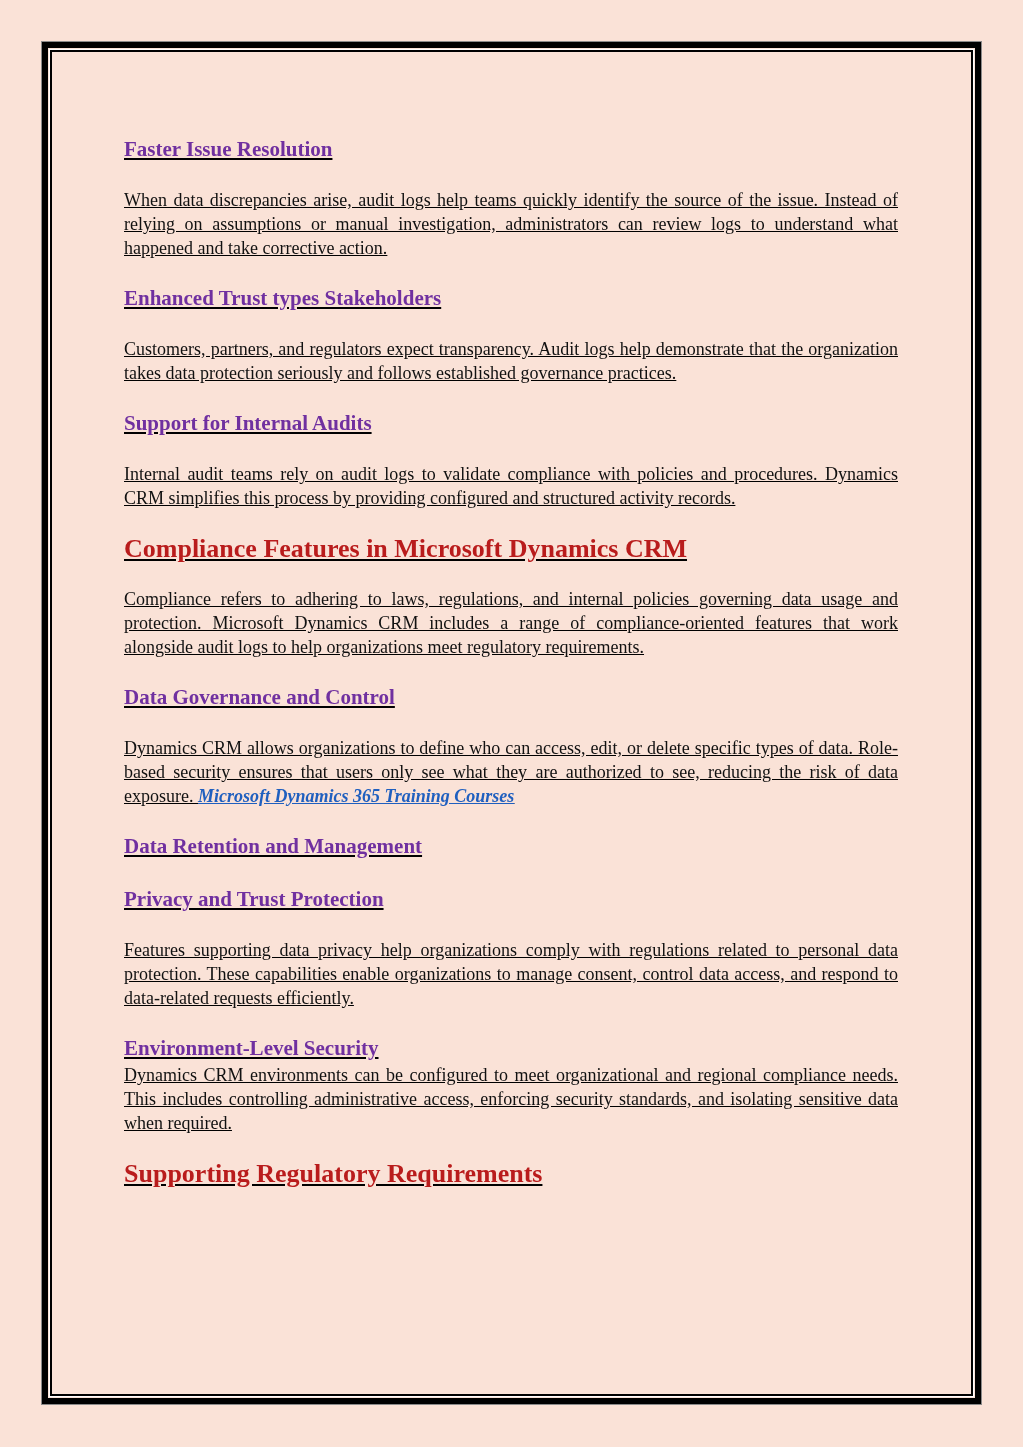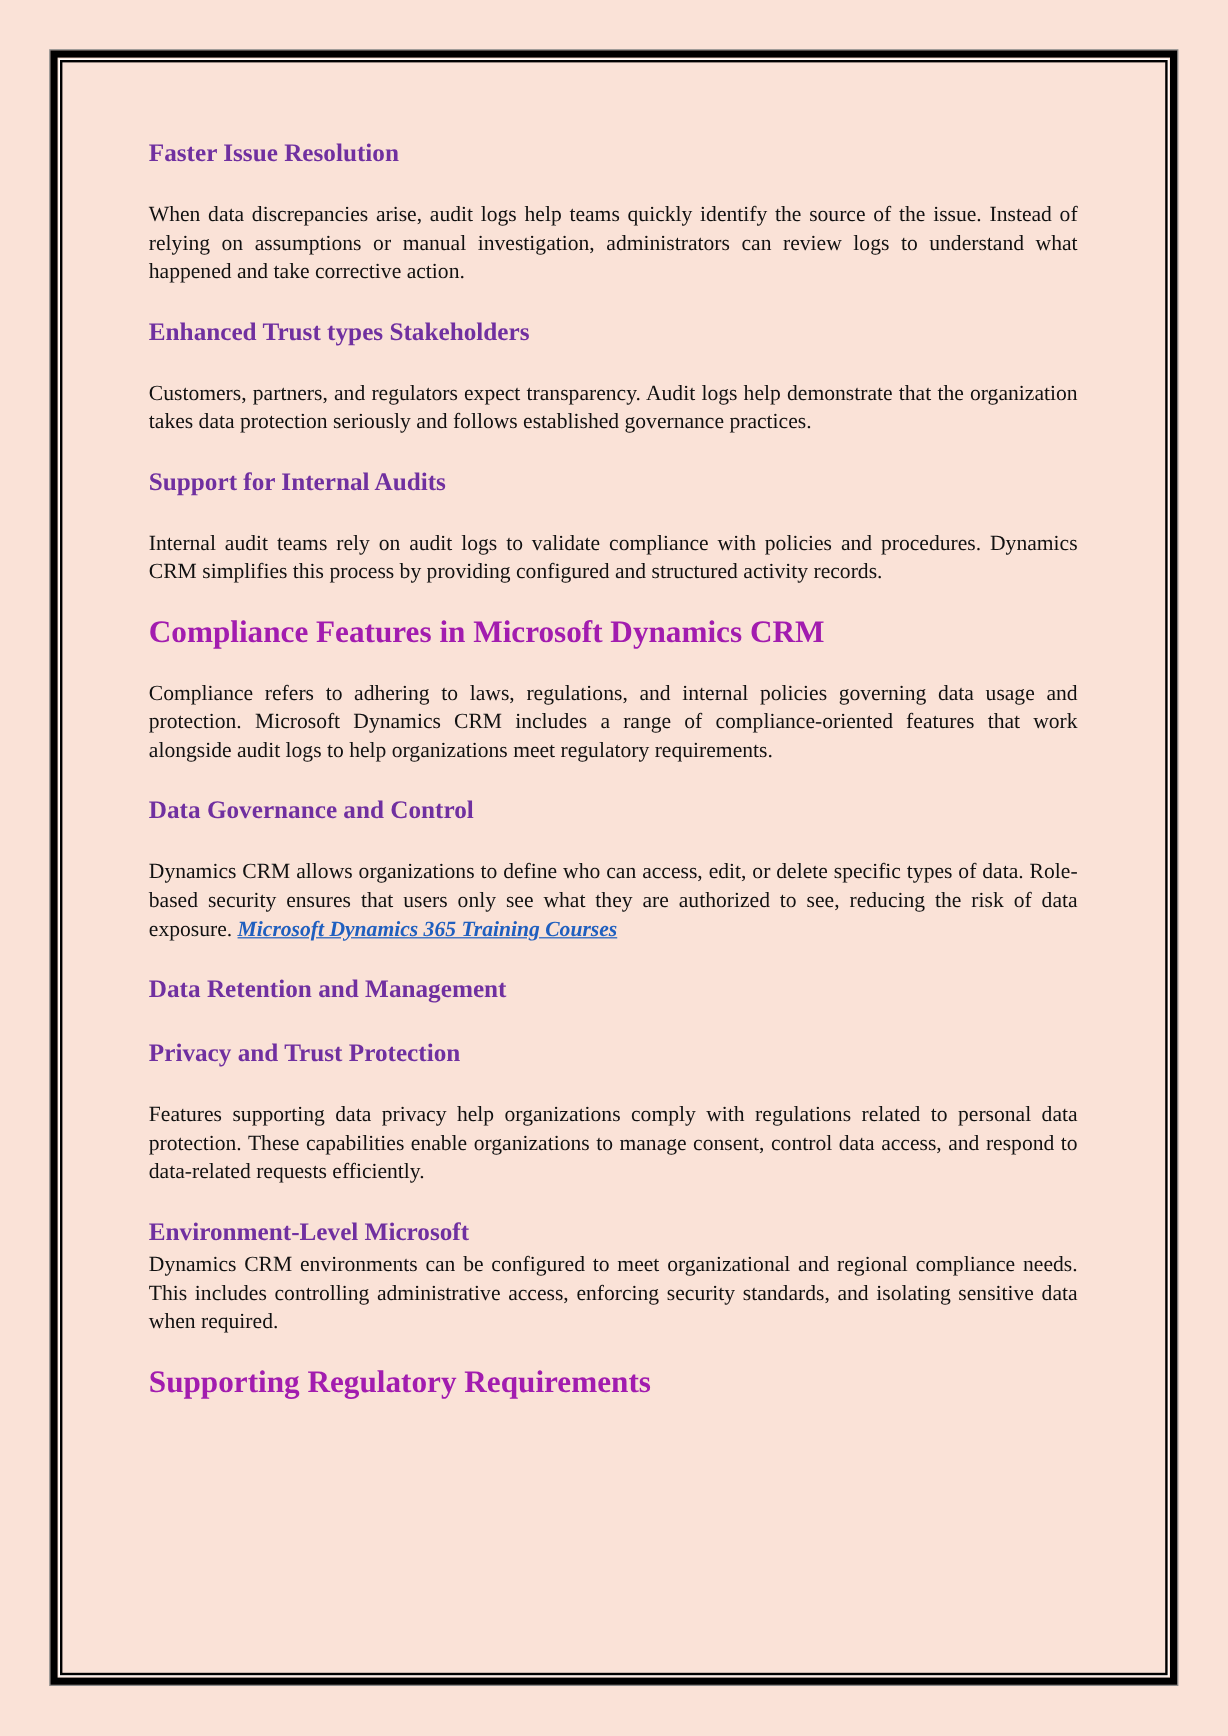--- a/index.html
+++ b/index.html
@@ -33,35 +33,36 @@
   }
   .frame-innermost {
     position: absolute;
     left: 50px; top: 50px;
     width: 923px; height: 1346px;
     box-sizing: border-box;
     border: 2px solid #000;
   }
   .content {
     position: absolute;
-    left: 124px; top: 112px;
+    left: 124px; top: 134px;
     width: 774px;
+    text-decoration: underline;
   }
   h2.sub {
     margin: 0;
     font-size: 21px;
     font-weight: bold;
     color: #7030a0;
     line-height: 30px;
   }
   h1.main {
     margin: 0;
     font-size: 26px;
     font-weight: bold;
-    color: #a21caf;
+    color: #b91c1c;
     line-height: 34px;
   }
   p.body {
     margin: 0;
     font-size: 18px;
     line-height: 24px;
     color: #111;
     text-align: justify;
   }
   a.link {
@@ -94,18 +95,18 @@
   <p class="body" style="margin-top:21px;">Compliance refers to adhering to laws, regulations, and internal policies governing data usage and protection. Microsoft Dynamics CRM includes a range of compliance-oriented features that work alongside audit logs to help organizations meet regulatory requirements.</p>
 
   <h2 class="sub" style="margin-top:23px;">Data Governance and Control</h2>
   <p class="body" style="margin-top:24px;"><span>Dynamics CRM allows organizations to define who can access, edit, or delete specific types of data. Role-based security ensures that users only see what they are authorized to see, reducing the risk of data exposure. </span><a class="link" href="#">Microsoft Dynamics 365 Training Courses</a></p>
 
   <h2 class="sub" style="margin-top:23px;">Data Retention and Management</h2>
 
   <h2 class="sub" style="margin-top:23px;">Privacy and Trust Protection</h2>
   <p class="body" style="margin-top:24px;">Features supporting data privacy help organizations comply with regulations related to personal data protection. These capabilities enable organizations to manage consent, control data access, and respond to data-related requests efficiently.</p>
 
-  <h2 class="sub" style="margin-top:23px;">Environment-Level Microsoft</h2>
+  <h2 class="sub" style="margin-top:23px;">Environment-Level Security</h2>
   <p class="body" style="">Dynamics CRM environments can be configured to meet organizational and regional compliance needs. This includes controlling administrative access, enforcing security standards, and isolating sensitive data when required.</p>
 
   <h1 class="main" style="margin-top:22px;">Supporting Regulatory Requirements</h1>
 
 </div>
 
 </body></html>

